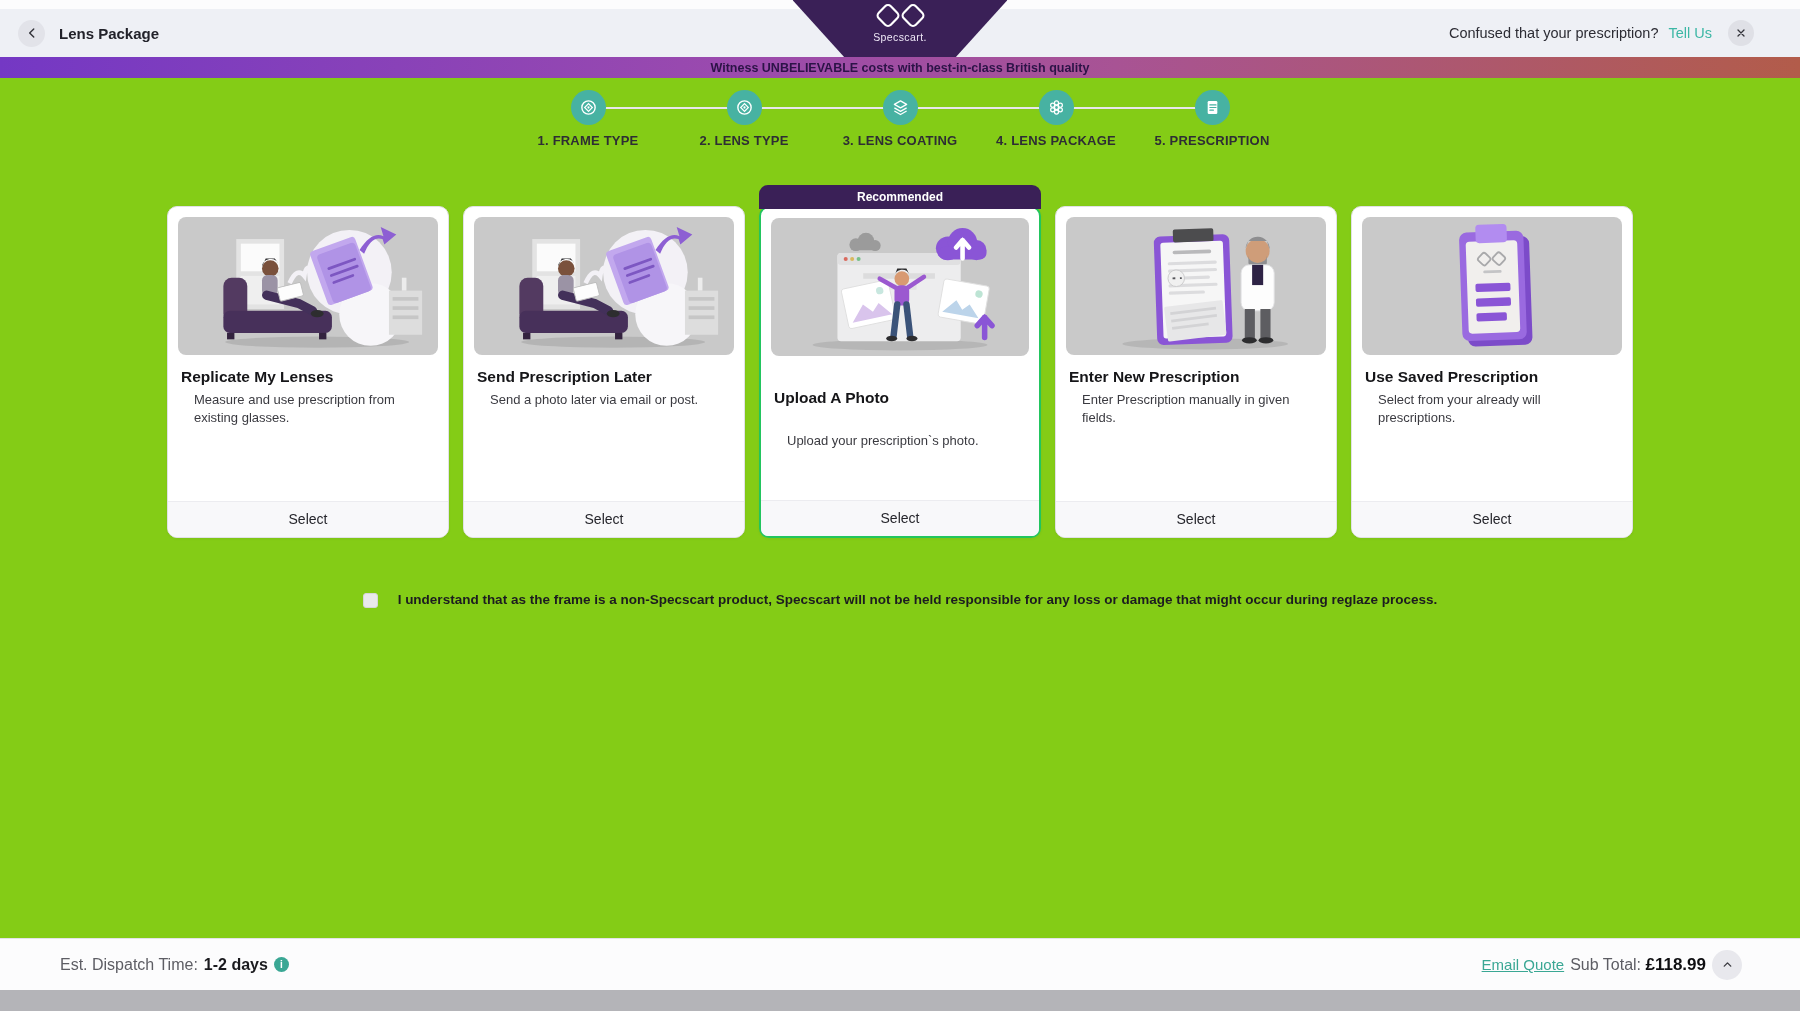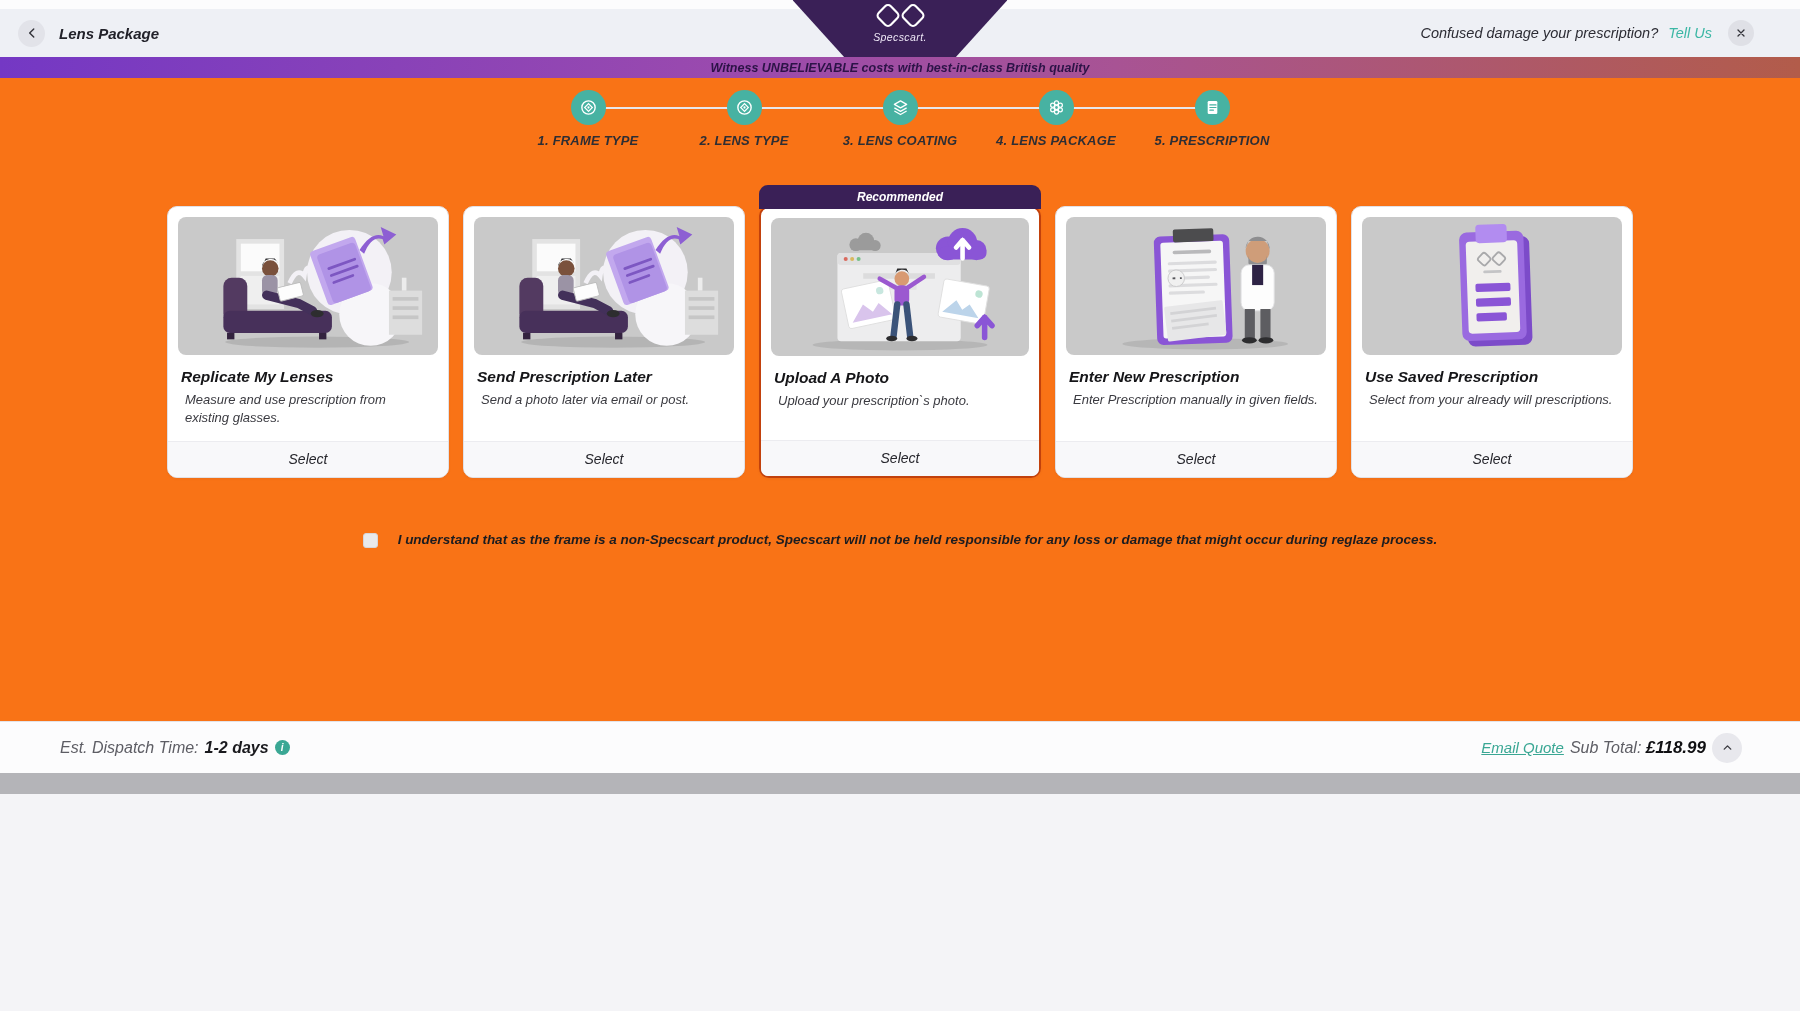--- a/index.html
+++ b/index.html
@@ -1,18 +1,18 @@
 <!DOCTYPE html>
 <html><head>
 <meta charset="utf-8">
 <style>
   * { margin:0; padding:0; box-sizing:border-box; }
   html,body { width:1800px; height:1011px; overflow:hidden; background:#f4f4f7;
               font-family:"Liberation Sans", sans-serif; }
-  .page { position:relative; width:1800px; height:794px; background:#f97316;font-style:italic; }
+  .page { position:relative; width:1800px; height:1011px; background:#84cc16; }
 
   
   .top-strip { height:9px; background:#fcfcfd; }
   .header { height:48px; background:#eef0f5; display:flex; align-items:center;
             justify-content:space-between; padding:0 46px 0 18px; position:relative; z-index:2; }
   .header-left { display:flex; align-items:center; gap:14px; }
   .back-btn { width:27px; height:27px; border-radius:50%; background:#e2e3e9; border:none;
               display:flex; align-items:center; justify-content:center; cursor:pointer; }
   .header-title { font-size:15px; font-weight:600; color:#22222a; }
   .header-right { display:flex; align-items:center; gap:10px; font-size:14.5px; }
@@ -42,29 +42,29 @@
   .step-circle { width:35px; height:35px; border-radius:50%; background:#47b2a2;
                  display:flex; align-items:center; justify-content:center; position:relative; z-index:1; }
   .step-label { margin-top:8px; font-size:13px; font-weight:700; color:#2e2e34; letter-spacing:.2px;
                 white-space:nowrap; }
 
   
   .cards { display:flex; justify-content:center; gap:14px; margin-top:58px; }
   .card { width:282px; background:#fff; border:1px solid #e1e1e6; border-radius:10px;
           box-shadow:0 1px 3px rgba(40,40,60,.05); display:flex; flex-direction:column;
           position:relative; cursor:pointer; }
-  .card.recommended { border:2px solid #c2410c; }
+  .card.recommended { border:2px solid #22c55e;gap:20px; }
   .badge { position:absolute; top:-23px; left:-2px; right:-2px; height:24px; background:#3a2057;
            color:#fff; font-size:12px; font-weight:700; border-radius:9px 9px 0 0;
            display:flex; align-items:center; justify-content:center; }
   .card-img { margin:10px 10px 0; height:138px; background:#c9c9c9; border-radius:8px; overflow:hidden;
               display:flex; align-items:flex-end; justify-content:center; }
   .card-img svg { width:100%; height:100%; }
   .card-title { padding:13px 13px 5px; font-size:15.5px; font-weight:700; color:#151518; }
-  .card-desc { padding:0 17px 10px; font-size:13px; color:#3a3a40; line-height:1.4; flex:1; min-height:48px; }
+  .card-desc { padding:0 26px 10px; font-size:13px; color:#3a3a40; line-height:1.4; flex:1; min-height:48px; }
   .card-select { border-top:1px solid #ececf0; background:#f8f8fa; text-align:center; padding:9px 0 10px;
                  font-size:14px; color:#26262c; border-radius:0 0 9px 9px; cursor:pointer; }
   .card.recommended .card-select { border-radius:0 0 7px 7px; }
 
   
   .disclaimer { display:flex; align-items:flex-start; justify-content:center; gap:20px; margin-top:54px;
                 padding:0 40px; }
   .checkbox { width:15px; height:15px; border-radius:3px; background:#e9e9ec; border:1px solid #d6d6db;
               flex:0 0 auto; margin-top:1px; cursor:pointer; }
   .disclaimer-text { font-size:13.5px; font-weight:700; color:#1c1c20; }
@@ -95,21 +95,21 @@
   <div class="header">
     <div class="header-left">
       <button class="back-btn">
         <svg width="14" height="14" viewBox="0 0 24 24">
             <path d="M15 5 L8 12 L15 19" fill="none" stroke="#33333a" stroke-width="2.4" stroke-linecap="round" stroke-linejoin="round"></path>
           </svg>
       </button>
       <span class="header-title">Lens Package</span>
     </div>
     <div class="header-right">
-      <span class="help-text">Confused damage your prescription?</span>
+      <span class="help-text">Confused that your prescription?</span>
       <a class="tellus">Tell Us</a>
       <button class="close-btn">
         <svg width="12" height="12" viewBox="0 0 24 24">
             <path d="M6 6 L18 18 M18 6 L6 18" stroke="#33333a" stroke-width="2.6" stroke-linecap="round"></path>
           </svg>
       </button>
     </div>
   </div>
 
   <div class="logo-flag">

